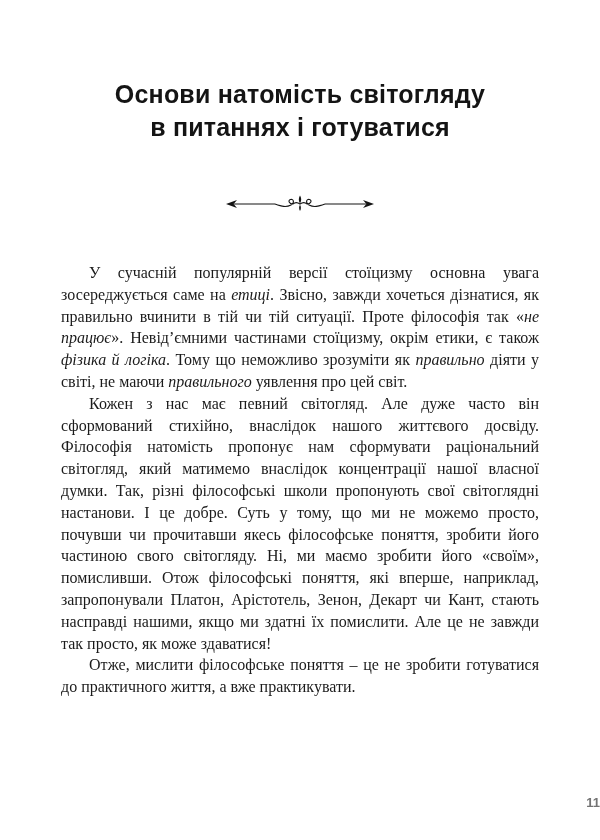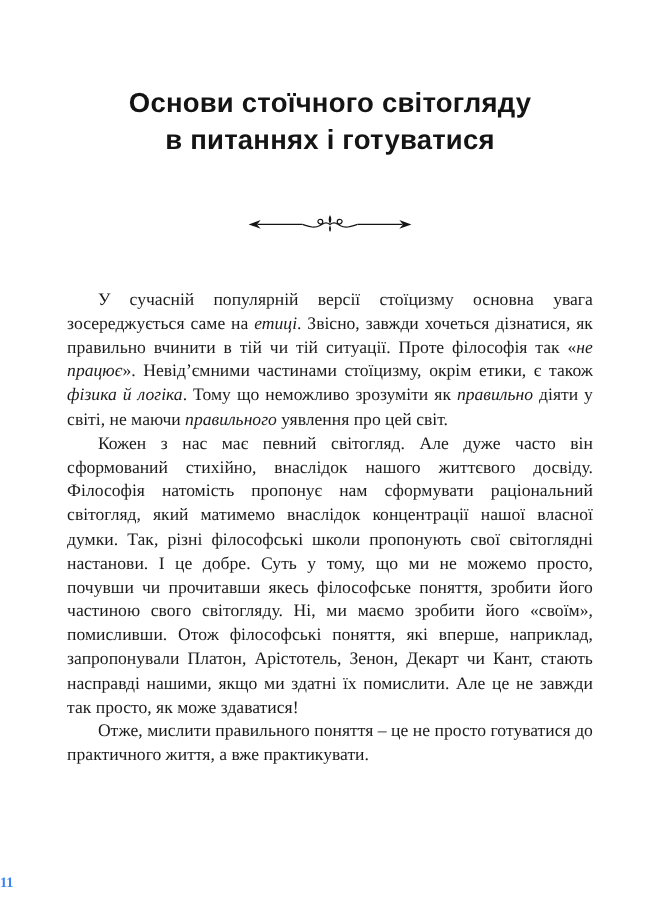--- a/index.html
+++ b/index.html
@@ -48,34 +48,34 @@
     margin: 0;
     text-indent: 28px;
   }
   .body-text em {
   }
   .page-number {
     position: absolute;
     bottom: 30px;
     left: 0;
     width: 100%;
-    text-align: left;
-    font-family: Liberation Serif, serif;
+    text-align: right;
+    font-family: Liberation Sans, sans-serif;
     font-weight: 700;
     font-size: 13px;
-    color: #3b82f6;
+    color: #737373;
   }
 </style>
 </head>
 <body>
 
 <div class="page">
 
   <h1 class="title">
-    <span class="title-line">Основи стоїчного світогляду</span>
+    <span class="title-line">Основи натомість світогляду</span>
     <span class="title-line">в питаннях і готуватися</span>
   </h1>
 
   <div class="ornament">
     <svg width="150" height="24" viewBox="0 0 150 24" aria-hidden="true">
 
       <path d="M1 12 L12 8 L8.6 12 L12 16 Z" fill="#141414"></path>
       <path d="M149 12 L138 8 L141.4 12 L138 16 Z" fill="#141414"></path>
 
       <line x1="9" y1="12" x2="50" y2="12" stroke="#141414" stroke-width="1.2"></line>
@@ -87,18 +87,18 @@
         <path d="M68 12 C70 10.2 72.5 10.2 75 12 C77.5 10.2 80 10.2 82 12"></path>
       </g>
       <path d="M75 3.5 C73.4 6.2 73.4 9 75 11.6 C76.6 9 76.6 6.2 75 3.5 Z" fill="#141414"></path>
       <path d="M75 12.8 C73.8 14.8 73.8 17 75 19 C76.2 17 76.2 14.8 75 12.8 Z" fill="#141414"></path>
     </svg>
   </div>
 
   <div class="body-text">
       <p><span>У сучасній популярній версії стоїцизму основна увага зосереджується саме на </span><em>етиці</em><span>. Звісно, завжди хочеться дізнатися, як правильно вчинити в тій чи тій ситуації. Проте філософія так «</span><em>не працює</em><span>». Невід’ємними частинами стоїцизму, окрім етики, є також </span><em>фізика й логіка</em><span>. Тому що неможливо зрозуміти як </span><em>правильно</em><span> діяти у світі, не маючи </span><em>правильного</em><span> уявлення про цей світ.</span></p>
       <p><span>Кожен з нас має певний світогляд. Але дуже часто він сформований стихійно, внаслідок нашого життєвого досвіду. Філософія натомість пропонує нам сформувати раціональний світогляд, який матимемо внаслідок концентрації нашої власної думки. Так, різні філософські школи пропонують свої світоглядні настанови. І це добре. Суть у тому, що ми не можемо просто, почувши чи прочитавши якесь філософське поняття, зробити його частиною свого світогляду. Ні, ми маємо зробити його «своїм», помисливши. Отож філософські поняття, які вперше, наприклад, запропонували Платон, Арістотель, Зенон, Декарт чи Кант, стають насправді нашими, якщо ми здатні їх помислити. Але це не завжди так просто, як може здаватися!</span></p>
-      <p><span>Отже, мислити правильного поняття – це не просто готуватися до практичного життя, а вже практикувати.</span></p>
+      <p><span>Отже, мислити філософське поняття – це не зробити готуватися до практичного життя, а вже практикувати.</span></p>
     </div>
 
   <div class="page-number">11</div>
 
 </div>
 
 </body></html>

